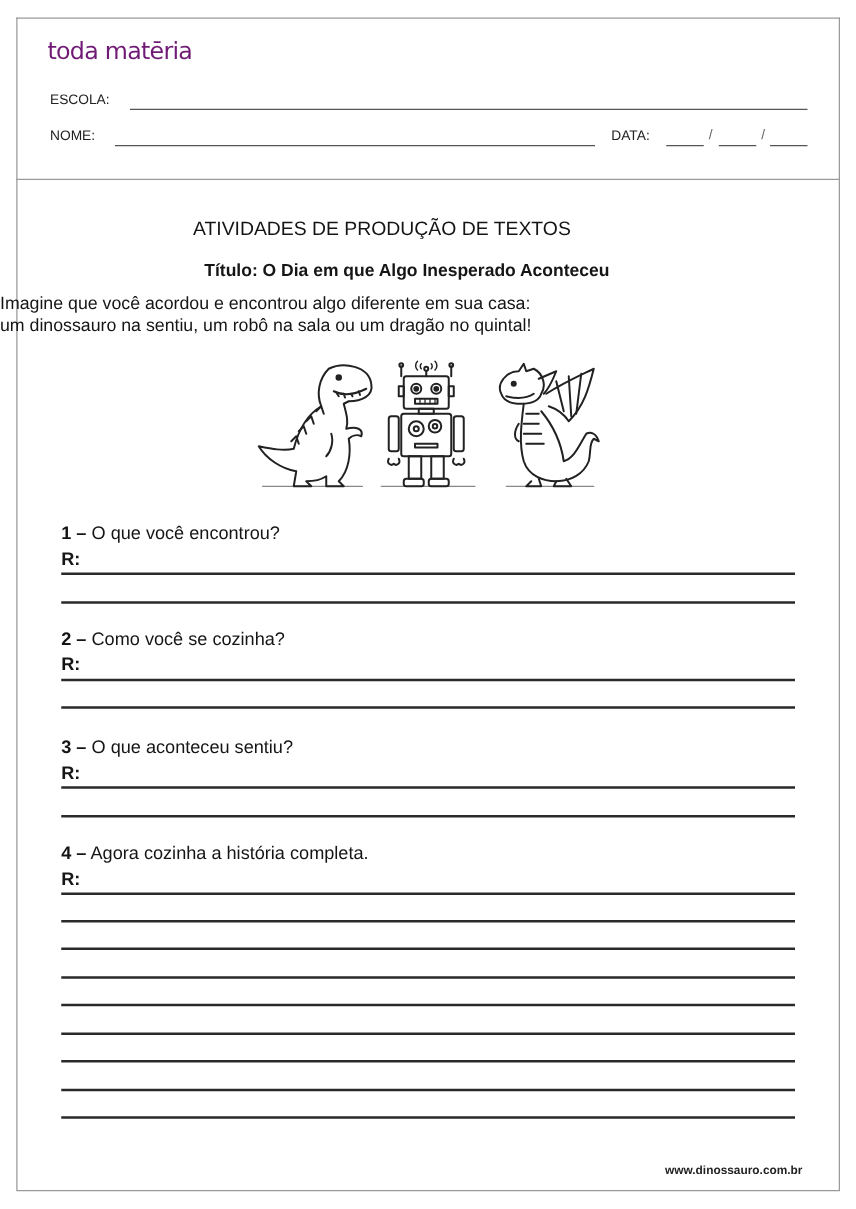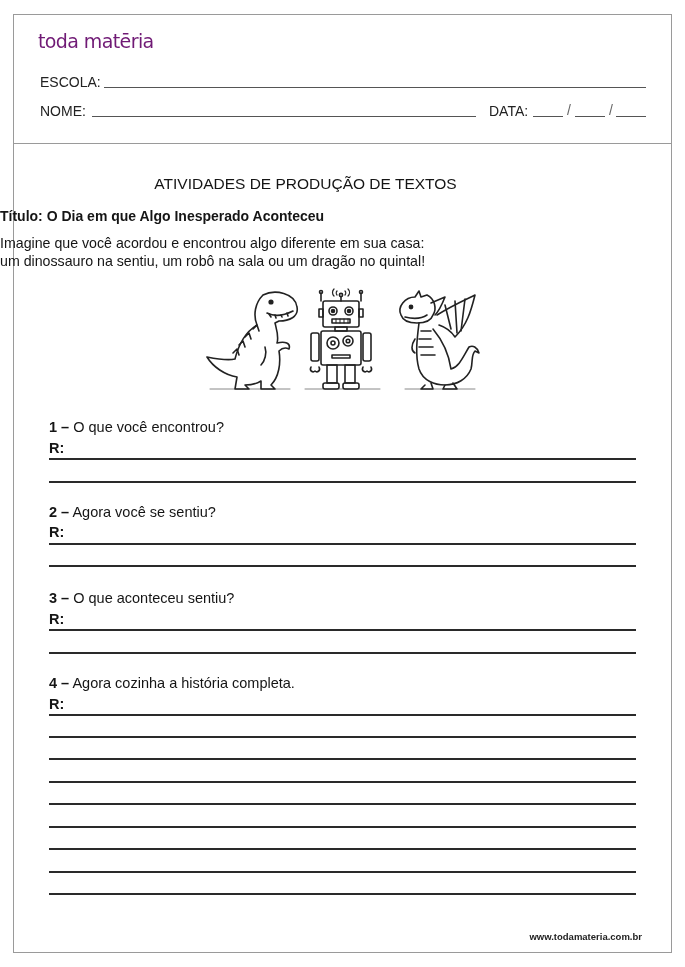--- a/index.html
+++ b/index.html
@@ -14,32 +14,32 @@
       position: absolute; left: 13px; top: 143px; width: 659px; height: 810px;
       border: 1.5px solid #9a9a9a;
     }
 
     .logo {
       position: absolute; left: 38px; top: 30px;
       font-family: "DejaVu Sans", sans-serif; font-size: 19px; font-weight: 500;
       letter-spacing: -0.6px; color: #701a75;
     }
     .field-label {
-      position: absolute; font-size: 14px; color: #222;
+      position: absolute; font-size: 11px; color: #222;
     }
     .field-line {
       position: absolute; height: 1px; background: #555;
     }
 
     .title {
       position: absolute; left: 0; width: 611px; text-align: center;
       font-size: 15.5px; font-weight: 500; color: #151515;
     }
     .subtitle {
-      position: absolute; left: 0; width: 651px; 
+      position: absolute; left: 0; width: 651px; text-align: center;
       font-size: 14px; font-weight: bold; color: #151515;
     }
     .intro {
       position: absolute; left: 0; width: 685px; text-align: left;
       font-size: 14.2px; line-height: 18px; color: #151515;
     }
 
     .illustration {
       position: absolute; left: 205px; top: 285px; width: 275px; height: 110px;
     }
@@ -146,21 +146,21 @@
 </svg>
 
 <div class="question" style="top:419px;">
   <span class="num">1 –</span><span> O que você encontrou?</span>
 </div>
 <span class="answer-label" style="top:440px;">R:</span>
 <div class="answer-line" style="top:458px;"></div>
 <div class="answer-line" style="top:481px;"></div>
 
 <div class="question" style="top:504px;">
-  <span class="num">2 –</span><span> Agora você se sentiu?</span>
+  <span class="num">2 –</span><span> Como você se cozinha?</span>
 </div>
 <span class="answer-label" style="top:524px;">R:</span>
 <div class="answer-line" style="top:543px;"></div>
 <div class="answer-line" style="top:565px;"></div>
 
 <div class="question" style="top:590px;">
   <span class="num">3 –</span><span> O que aconteceu sentiu?</span>
 </div>
 <span class="answer-label" style="top:611px;">R:</span>
 <div class="answer-line" style="top:629px;"></div>
@@ -173,13 +173,13 @@
 <div class="answer-line" style="top:714px;"></div>
 <div class="answer-line" style="top:736px;"></div>
 <div class="answer-line" style="top:758px;"></div>
 <div class="answer-line" style="top:781px;"></div>
 <div class="answer-line" style="top:803px;"></div>
 <div class="answer-line" style="top:826px;"></div>
 <div class="answer-line" style="top:848px;"></div>
 <div class="answer-line" style="top:871px;"></div>
 <div class="answer-line" style="top:893px;"></div>
 
-<div class="footer-url">www.todamateria.com.br</div>
+<div class="footer-url">www.dinossauro.com.br</div>
 
 </body></html>

